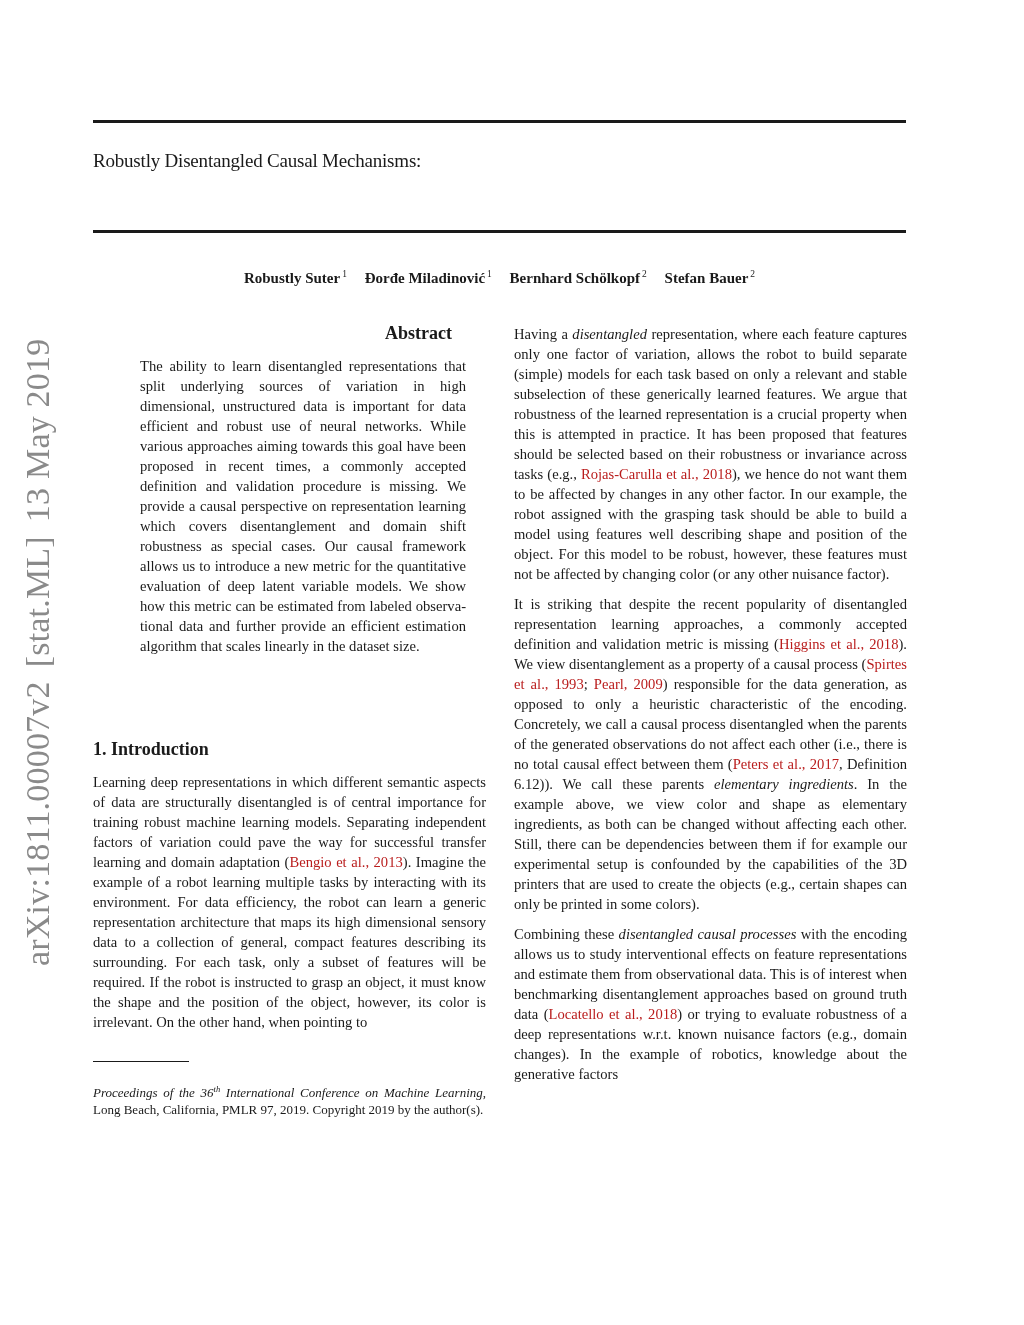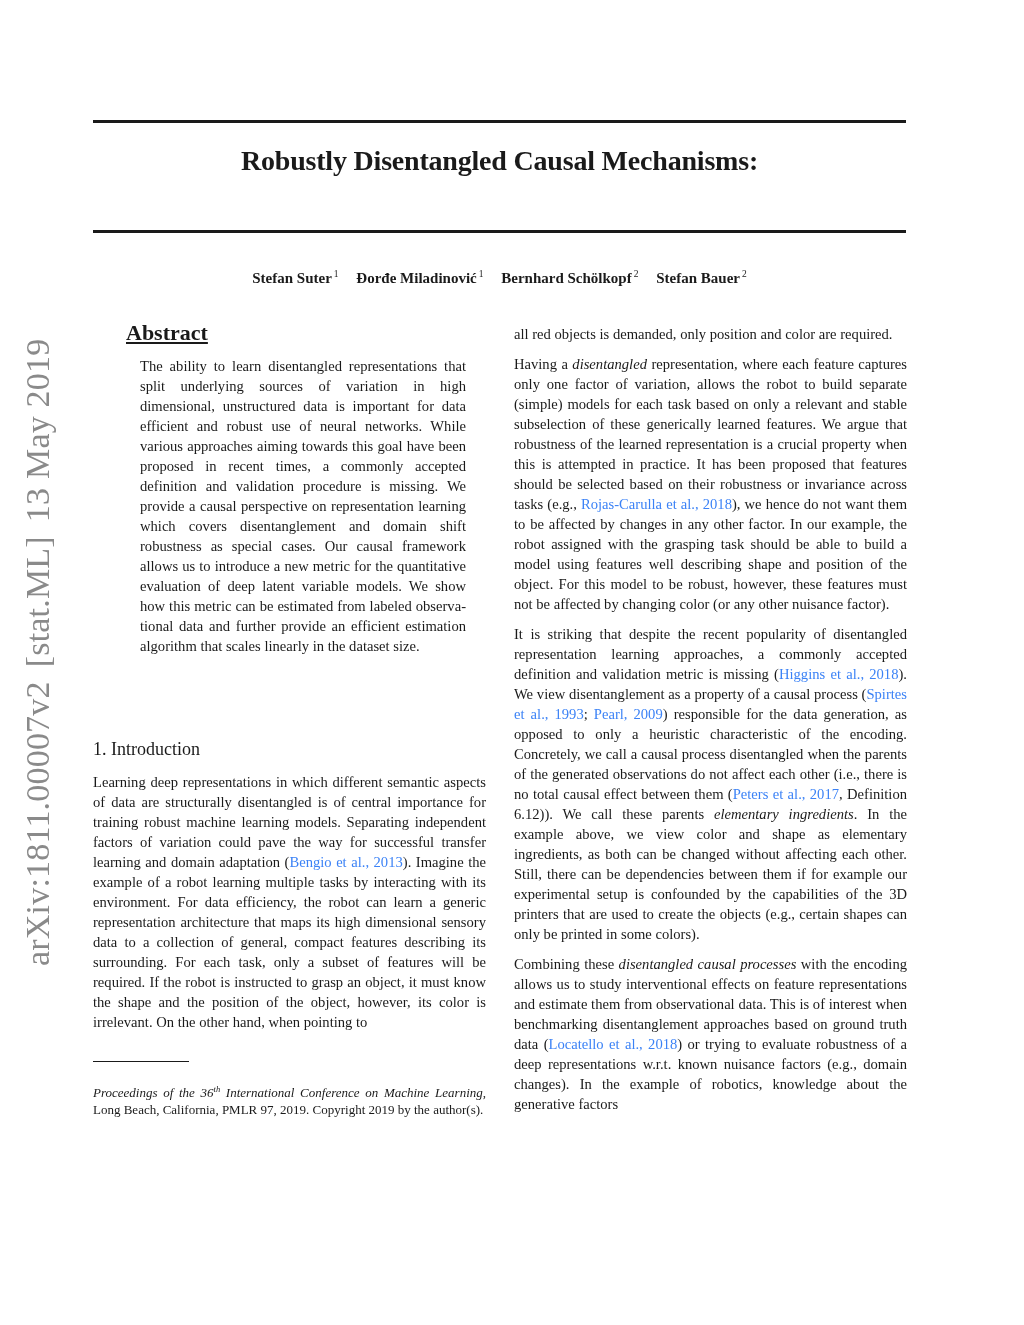--- a/index.html
+++ b/index.html
@@ -4,71 +4,71 @@
 <style>
   html, body { margin: 0; padding: 0; background: #ffffff; }
   body {
     width: 1024px; height: 1325px; position: relative; overflow: hidden;
     font-family: "Liberation Serif", "DejaVu Serif", serif; color: #1a1a1a;
   }
   .rule { position: absolute; left: 93px; width: 813px; height: 3px; background: #1a1a1a; }
   .rule.top { top: 120px; }
   .rule.bottom { top: 230px; }
   .title {
-    position: absolute; left: 93px; width: 813px; top: 146px; text-align: center;
-    font-weight: bold; font-size: 28px; line-height: 30px; letter-spacing: -0.2px;
+    position: absolute; left: 93px; width: 813px; top: 146px; 
+    font-weight: normal; font-size: 19px; line-height: 30px; letter-spacing: -0.2px;
   }
   .authors {
     position: absolute; left: 93px; width: 813px; top: 264px; text-align: center;
     font-weight: bold; font-size: 15px; line-height: 20px;
   }
   .authors .author { margin: 0 7px; }
   .authors sup { font-size: 9.5px; font-weight: normal; vertical-align: 6px; margin-left: 2px; }
   .arxiv {
     position: absolute; left: 20px; top: 966px; transform-origin: 0 0; transform: rotate(-90deg);
     font-size: 34px; color: #8a8a8a; white-space: nowrap; line-height: 36px; letter-spacing: 0.2px;
   }
   .arxiv span { margin-right: 14px; }
   .abstract-head {
-    position: absolute; left: 126px; width: 326px; top: 322px; text-align: left;
-    font-weight: bold; font-size: 22px; line-height: 22px; text-decoration: underline;
+    position: absolute; left: 126px; width: 326px; top: 322px; text-align: right;
+    font-weight: bold; font-size: 18px; line-height: 22px;
   }
   .abstract {
     position: absolute; left: 140px; width: 326px; top: 356px;
     font-size: 14.6px; line-height: 20px; text-align: justify; hyphens: manual;
   }
   .section-head {
-    position: absolute; left: 93px; top: 738px; font-weight: normal; font-size: 18px; line-height: 22px;
+    position: absolute; left: 93px; top: 738px; font-weight: bold; font-size: 18px; line-height: 22px;
   }
   .col { position: absolute; width: 393px; font-size: 14.6px; line-height: 20px; text-align: justify; }
   .col.left { left: 93px; top: 772px; }
   .col.right { left: 514px; top: 324px; }
   .col p { margin: 0 0 10px 0; }
-  .cite { color: #3b82f6; }
+  .cite { color: #b91c1c; }
   em { font-style: italic; }
   .fn-rule { position: absolute; left: 93px; top: 1061px; width: 96px; height: 1px; background: #1a1a1a; }
   .footnotes {
     position: absolute; left: 93px; width: 393px; top: 1066px;
     font-size: 13px; line-height: 17px; text-align: justify;
   }
   .footnotes sup { font-size: 8.5px; vertical-align: 5px; }
   .footnotes .fn1 { text-indent: 14px; }
   .footnotes .proc { margin-top: 15px; }
 </style>
 </head>
 <body>
 
 <div class="rule top"></div>
 <div class="title">
   <div>Robustly Disentangled Causal Mechanisms:</div>
 </div>
 <div class="rule bottom"></div>
 
 <div class="authors">
-  <span class="author"><span>Stefan Suter</span><sup>1</sup></span>
+  <span class="author"><span>Robustly Suter</span><sup>1</sup></span>
   <span class="author"><span>Đorđe Miladinović</span><sup>1</sup></span>
   <span class="author"><span>Bernhard Schölkopf</span><sup>2</sup></span>
   <span class="author"><span>Stefan Bauer</span><sup>2</sup></span>
 </div>
 
 <div class="arxiv">
   <span>arXiv:1811.00007v2</span><span>[stat.ML]</span><span>13 May 2019</span>
 </div>
 
 <div class="abstract-head">Abstract</div>
@@ -79,17 +79,16 @@
 <div class="col left">
   <p><span>Learning deep representations in which different semantic aspects of data are structurally disentangled is of central importance for training robust machine learning models. Separating independent factors of variation could pave the way for successful transfer learning and domain adaptation (</span><a class="cite">Bengio et al., 2013</a><span>). Imagine the example of a robot learn­ing multiple tasks by interacting with its environment. For data efficiency, the robot can learn a generic representation architecture that maps its high dimensional sensory data to a collection of general, compact features describing its surrounding. For each task, only a subset of features will be required. If the robot is instructed to grasp an object, it must know the shape and the position of the object, however, its color is irrelevant. On the other hand, when pointing to</span></p>
 </div>
 
 <div class="fn-rule"></div>
 <div class="footnotes">
   <div class="proc"><em>Proceedings of the 36</em><sup><em>th</em></sup><em> International Conference on Machine Learning</em><span>, Long Beach, California, PMLR 97, 2019. Copyright 2019 by the author(s).</span></div>
 </div>
 
 <div class="col right">
-  <p>all red objects is demanded, only position and color are required.</p>
   <p><span>Having a </span><em>disentangled</em><span> representation, where each feature captures only one factor of variation, allows the robot to build separate (simple) models for each task based on only a relevant and stable subselection of these generically learned features. We argue that robustness of the learned representa­tion is a crucial property when this is attempted in practice. It has been proposed that features should be selected based on their robustness or invariance across tasks (e.g., </span><a class="cite">Rojas-Carulla et al., 2018</a><span>), we hence do not want them to be affected by changes in any other factor. In our example, the robot assigned with the grasping task should be able to build a model using features well describing shape and position of the object. For this model to be robust, however, these features must not be affected by changing color (or any other nuisance factor).</span></p>
   <p><span>It is striking that despite the recent popularity of disentan­gled representation learning approaches, a commonly ac­cepted definition and validation metric is missing (</span><a class="cite">Higgins et al., 2018</a><span>). We view disentanglement as a property of a causal process (</span><a class="cite">Spirtes et al., 1993</a><span>; </span><a class="cite">Pearl, 2009</a><span>) responsible for the data generation, as opposed to only a heuristic charac­teristic of the encoding. Concretely, we call a causal process disentangled when the parents of the generated observations do not affect each other (i.e., there is no total causal effect between them (</span><a class="cite">Peters et al., 2017</a><span>, Definition 6.12)). We call these parents </span><em>elementary ingredients</em><span>. In the example above, we view color and shape as elementary ingredients, as both can be changed without affecting each other. Still, there can be dependencies between them if for example our experimental setup is confounded by the capabilities of the 3D printers that are used to create the objects (e.g., certain shapes can only be printed in some colors).</span></p>
   <p><span>Combining these </span><em>disentangled causal processes</em><span> with the encoding allows us to study interventional effects on feature representations and estimate them from observational data. This is of interest when benchmarking disentanglement ap­proaches based on ground truth data (</span><a class="cite">Locatello et al., 2018</a><span>) or trying to evaluate robustness of a deep representations w.r.t. known nuisance factors (e.g., domain changes). In the example of robotics, knowledge about the generative factors</span></p>
 </div>
 
 </body></html>

